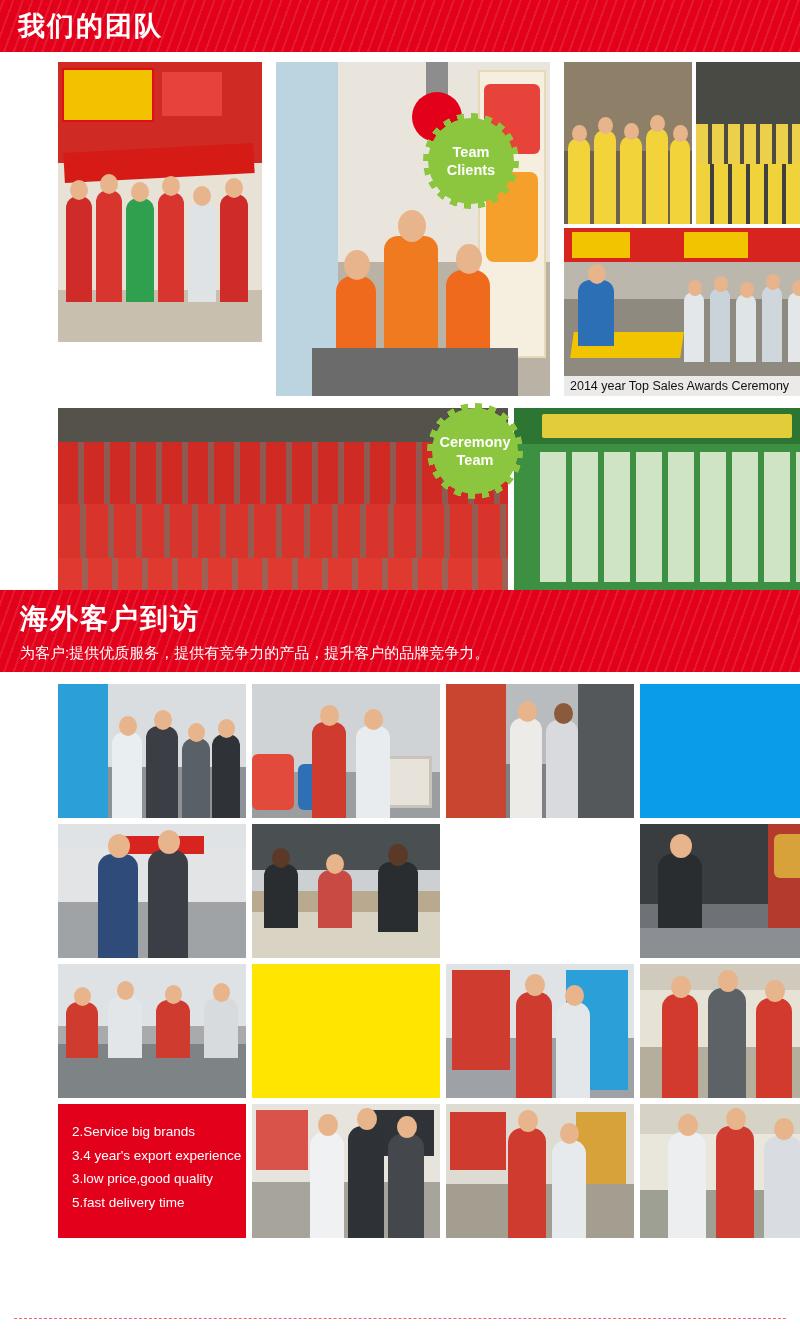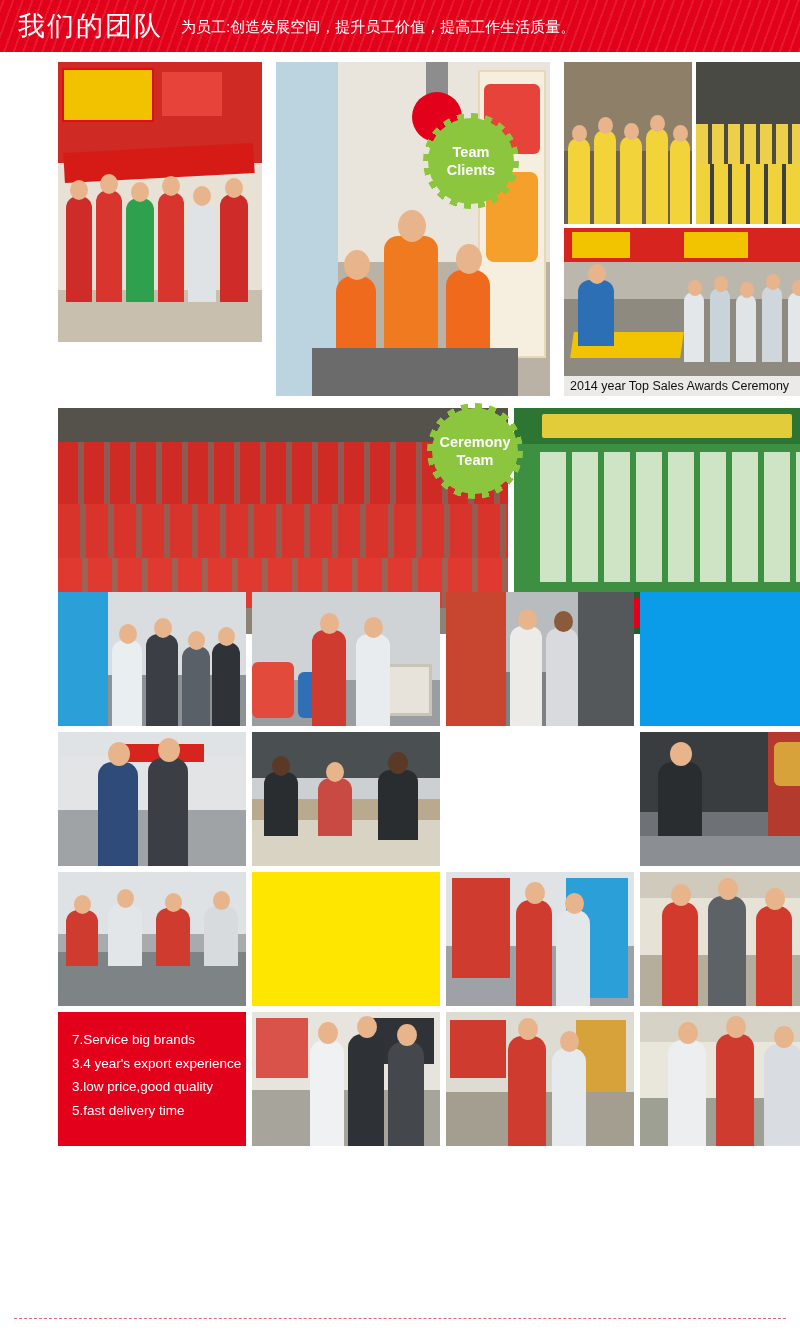--- a/index.html
+++ b/index.html
@@ -38,21 +38,21 @@
   }
   .banner-inner {
     position: relative;
     z-index: 2;
     display: flex;
     align-items: baseline;
     padding: 0 18px;
   }
   .banner-title {
     font-family: "DejaVu Sans", "Liberation Sans", sans-serif;
-    font-weight: normal;
+    font-weight: bold;
     letter-spacing: 2px;
     white-space: nowrap;
   }
   .banner-sub {
     font-size: 15px;
     white-space: nowrap;
   }
 
   
   .banner-team { height: 52px; }
@@ -159,21 +159,20 @@
   }
 </style>
 </head>
 <body>
 
 <div class="page">
 
   <div class="banner banner-team">
     <div class="banner-inner">
       <div class="banner-title">我们的团队</div>
-      <div class="banner-sub">为员工:创造发展空间，提升员工价值，提高工作生活质量。</div>
     </div>
   </div>
 
   <div id="team-grid">
 
     <div class="ph" style="left:14px; top:10px; width:204px; height:280px; background:#b33;">
       <div class="img-scene">
         <div style="position:absolute;inset:0;background:linear-gradient(#cf2a24 0 36%,#e8e2d6 36% 100%);"></div>
         <div style="position:absolute;left:4px;top:6px;width:92px;height:54px;background:#f2c200;border:2px solid #d11;"></div>
         <div style="position:absolute;left:104px;top:10px;width:60px;height:44px;background:#e8433a;"></div>
@@ -292,20 +291,26 @@
     <div class="stamp" style="left:428px; top:66px;">
       <span>Team</span>
       <span>Clients</span>
     </div>
     <div class="stamp" style="left:432px; top:356px;">
       <span>Ceremony</span>
       <span>Team</span>
     </div>
   </div>
 
+  <div class="banner banner-clients">
+    <div class="banner-inner">
+      <div class="banner-title">海外客户到访</div>
+      <div class="banner-sub">为客户:提供优质服务，提供有竞争力的产品，提升客户的品牌竞争力。</div>
+    </div>
+  </div>
 
   <div id="clients-grid">
 
     <div class="ph" style="left:14px; top:12px; width:188px; height:134px;">
       <div class="img-scene">
         <div style="position:absolute;inset:0;background:linear-gradient(#d9dde0 0 62%,#8d9296 62% 100%);"></div>
         <div style="position:absolute;left:0;top:0;width:50px;height:100%;background:#2b9fd8;"></div>
         <div style="position:absolute;left:54px;bottom:0;width:30px;height:86px;background:#e9eef1;border-radius:12px 12px 0 0;"></div>
         <div class="head" style="left:61px;bottom:82px;width:18px;height:20px;"></div>
         <div style="position:absolute;left:88px;bottom:0;width:32px;height:92px;background:#3b3f45;border-radius:12px 12px 0 0;"></div>
@@ -419,21 +424,21 @@
         <div class="head" style="left:31px;bottom:100px;width:20px;height:22px;"></div>
         <div style="position:absolute;left:68px;bottom:0;width:38px;height:110px;background:#5d6266;border-radius:14px 14px 0 0;"></div>
         <div class="head" style="left:78px;bottom:106px;width:20px;height:22px;"></div>
         <div style="position:absolute;left:116px;bottom:0;width:36px;height:100px;background:#d23a2e;border-radius:14px 14px 0 0;"></div>
         <div class="head" style="left:125px;bottom:96px;width:20px;height:22px;"></div>
       </div>
     </div>
 
     <div class="ph solid-red" style="left:14px; top:432px; width:188px; height:134px;">
       <ol>
-        <li>7.Service big brands</li>
+        <li>2.Service big brands</li>
         <li>3.4 year's export experience</li>
         <li>3.low price,good quality</li>
         <li>5.fast delivery time</li>
       </ol>
     </div>
 
     <div class="ph" style="left:208px; top:432px; width:188px; height:134px;">
       <div class="img-scene">
         <div style="position:absolute;inset:0;background:linear-gradient(#e7e4dd 0 58%,#a7a49c 58% 100%);"></div>
         <div style="position:absolute;left:4px;top:6px;width:52px;height:60px;background:#d9534a;"></div>

